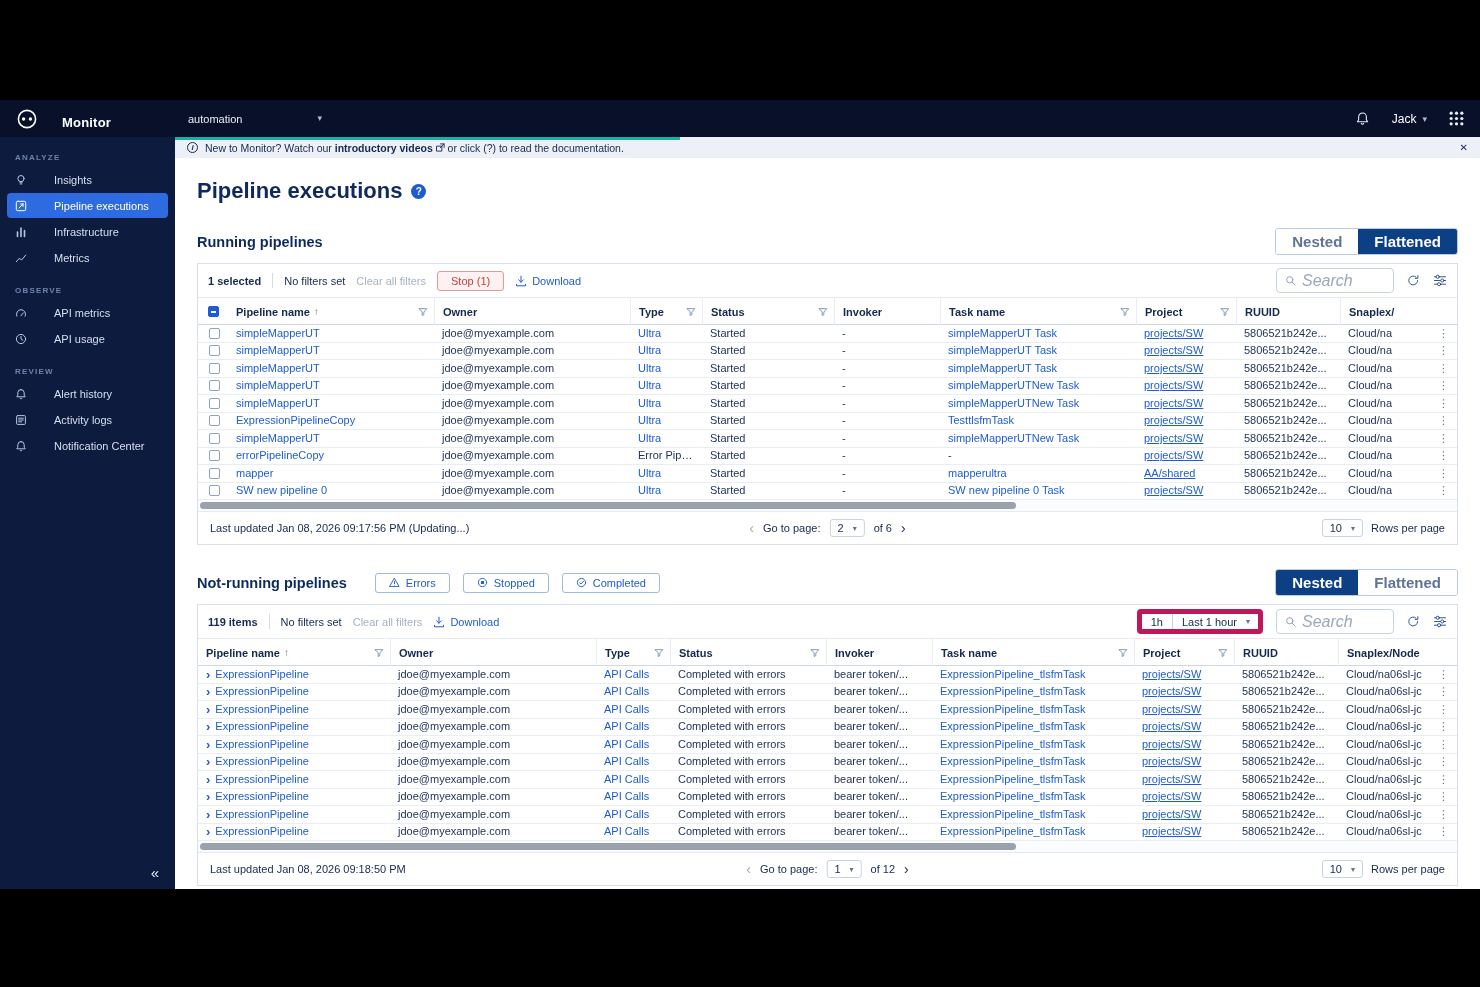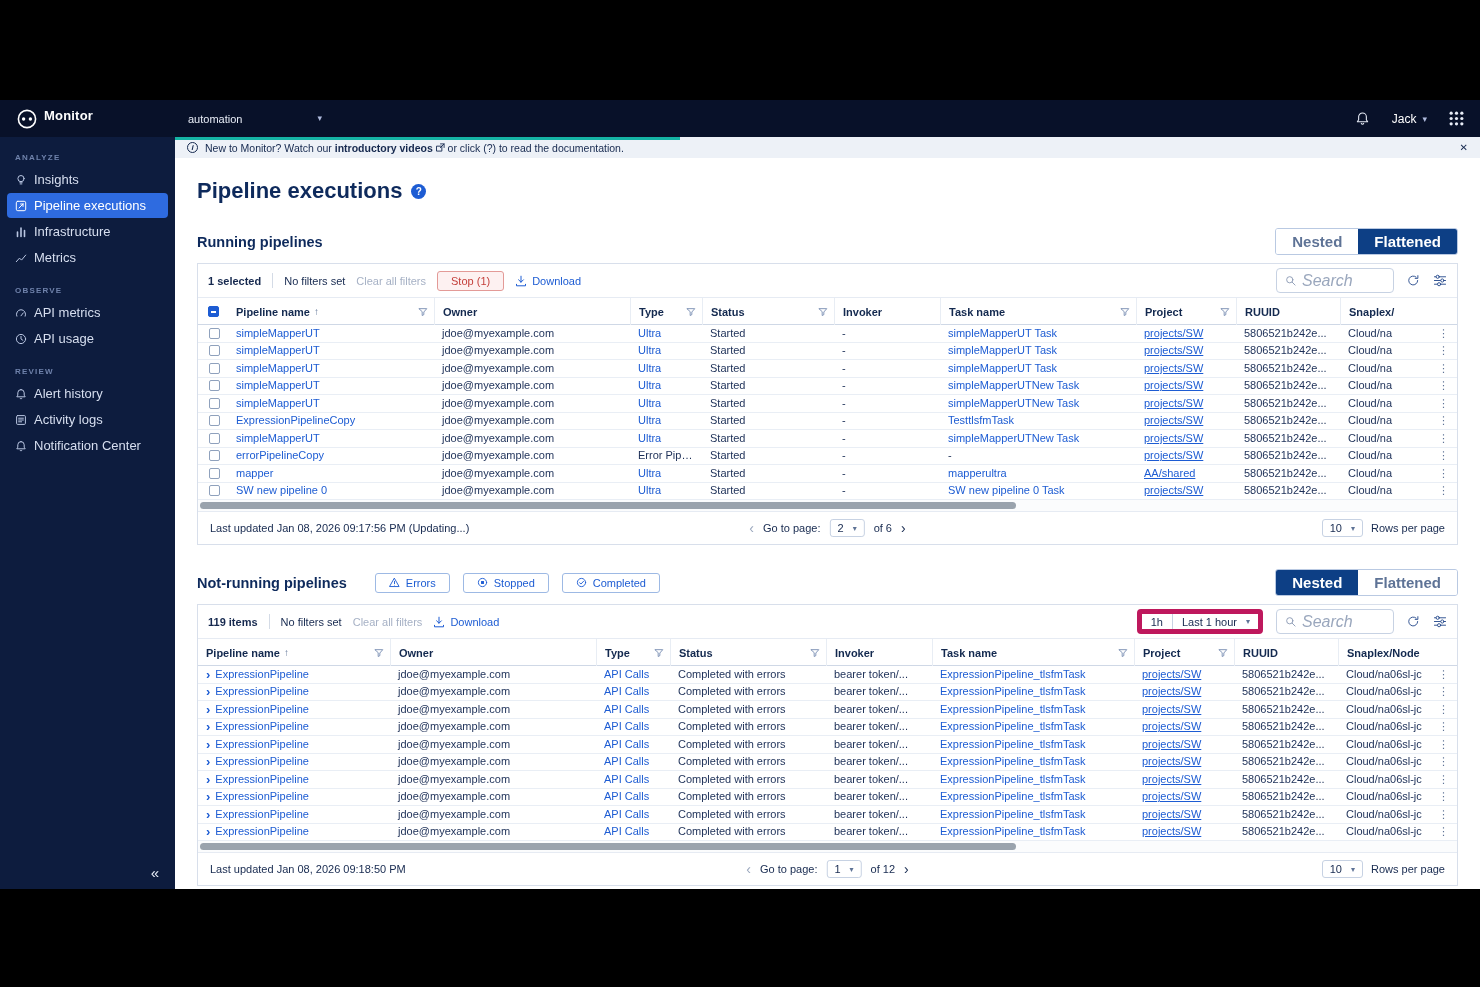--- a/index.html
+++ b/index.html
@@ -2,33 +2,33 @@
 <html><head>
 <meta charset="utf-8">
 <style>
 *{box-sizing:border-box;margin:0;padding:0}
 html,body{width:1480px;height:987px}
 body{background:#000;font-family:"Liberation Sans",sans-serif;position:relative;overflow:hidden}
 .app{position:absolute;top:100px;left:0;width:1480px;height:789px;background:#fff}
 
 
 .navbar{position:absolute;top:0;left:0;width:100%;height:37px;background:#081129;display:flex;align-items:center;color:#fff;padding:0 16px;z-index:5}
-.brand{display:flex;align-items:flex-start;gap:6px;width:172px}
+.brand{display:flex;align-items:flex-end;gap:24px;width:172px}
 .logo{display:inline-flex}
 .brand-name{font-size:13px;font-weight:bold;letter-spacing:.2px}
 .org{display:flex;align-items:flex-start;width:134px;justify-content:space-between;font-size:11px;color:#e8edf7;cursor:pointer}
 .chev{font-size:9px;color:#aebadb}
 .nav-right{margin-left:auto;display:flex;align-items:center;gap:22px}
 .user{display:flex;align-items:center;gap:6px;font-size:12px;cursor:pointer}
 .icon-wh{display:inline-flex;color:#e8edf7;cursor:pointer}
 
 
 .sidebar{position:absolute;top:37px;left:0;width:175px;height:752px;background:#0d1c3e;color:#cfd9ee}
 .sb-heading{font-size:8px;font-weight:bold;letter-spacing:1.2px;color:#6f82ab;margin:16px 16px 5px 15px}
-.sb-item{display:flex;align-items:center;gap:6px;height:25px;margin:1px 7px;padding:0 0 0 8px;border-radius:4px;font-size:13px;color:#d7dff0;cursor:pointer}
+.sb-item{display:flex;align-items:center;gap:26px;height:25px;margin:1px 7px;padding:0 0 0 8px;border-radius:4px;font-size:11px;color:#d7dff0;cursor:pointer}
 .sb-item.active{background:#2e6be0;color:#fff}
 .sb-ico{display:inline-flex;width:13px;color:#b9c6e2}
 .sb-item.active .sb-ico{color:#fff}
 .collapse{position:absolute;bottom:8px;right:16px;font-size:15px;color:#e8eef9;cursor:pointer}
 
 
 .main{position:absolute;top:37px;left:175px;width:1305px;height:752px;background:#fff;overflow:hidden}
 .teal-line{position:absolute;top:0;left:0;width:505px;height:3px;background:#15b3a4}
 .banner{height:21px;background:#edf1f7;display:flex;align-items:center;gap:7px;padding:0 12px;font-size:10.5px;color:#16294f}
 .info-ico{width:11px;height:11px;border:1px solid #16294f;border-radius:50%;display:inline-flex;align-items:center;justify-content:center;font-size:8px;font-style:italic;font-weight:bold;flex:none}

